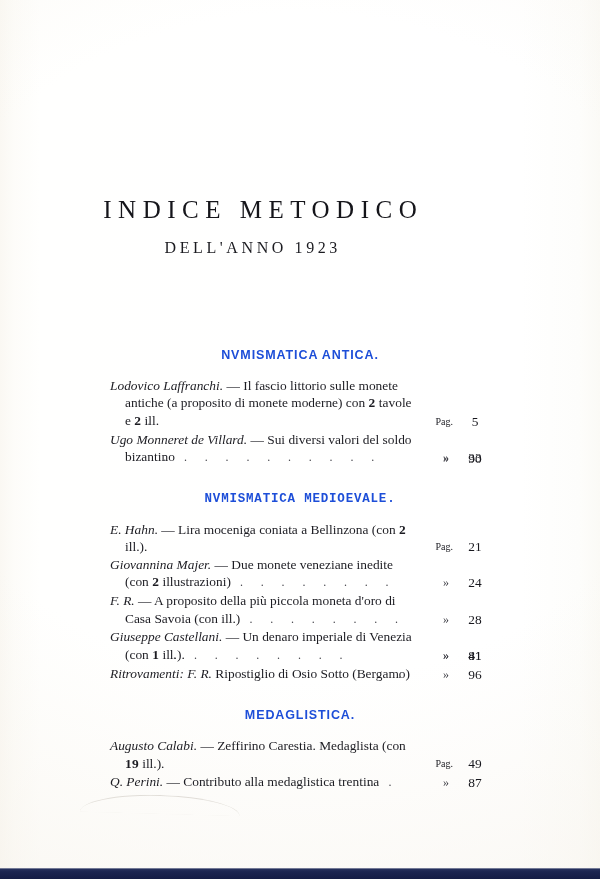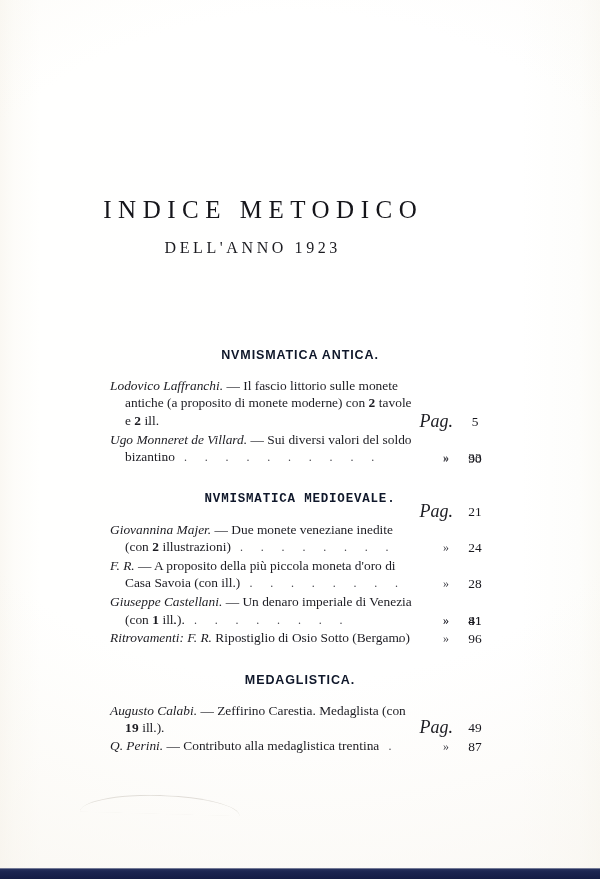--- a/index.html
+++ b/index.html
@@ -110,21 +110,21 @@
 
   .section { margin: 0; }
   .section + .section { margin-top: 25px; }
 
   .section-heading {
     font-family: "Liberation Sans", sans-serif;
     font-weight: bold;
     font-size: 12.5px;
     letter-spacing: 0.9px;
     text-align: center;
-    color: #0f172a;
+    color: #1d4ed8;
     margin: 0 0 15px 0;
   }
   .section-2 .section-heading { letter-spacing: 0.8px; font-family: Liberation Mono, monospace; }
 
   .entries { margin: 12px; }
 
   .entry {
     position: relative;
     font-size: 13.4px;
     line-height: 17.4px;
@@ -160,22 +160,21 @@
     color: #4a4a50;
     font-size: 12px;
     vertical-align: baseline;
     white-space: nowrap;
   }
 
   .pag-col {
     position: absolute;
     right: 37px;
     bottom: 0;
-    font-style: italic;
-    font-size: 18px;
+    font-size: 10px;
     color: #1c1c22;
     white-space: nowrap;
   }
   .pag-col.ditto {
     font-style: normal;
     font-size: 12px;
     color: #3a3a42;
     right: 41px;
   }
 
@@ -245,20 +244,27 @@
         </div>
 
       </div>
     </div>
 
     <div class="section section-2">
       <div class="section-heading">NVMISMATICA MEDIOEVALE.</div>
       <div class="entries">
 
         <div class="entry">
+          <span class="entry-text indented">
+            <span class="author">E. Hahn.</span>
+            <span class="em-dash">—</span>
+            <span>Lira moceniga coniata a Bellinzona (con</span>
+            <span class="num">2</span>
+            <span>ill.).</span>
+          </span>
           <span class="pag-col">Pag.</span>
           <span class="page-no">21</span>
         </div>
 
         <div class="entry">
           <span class="entry-text indented">
             <span class="author">Giovannina Majer.</span>
             <span class="em-dash">—</span>
             <span>Due monete veneziane inedite (con</span>
             <span class="num">2</span>

